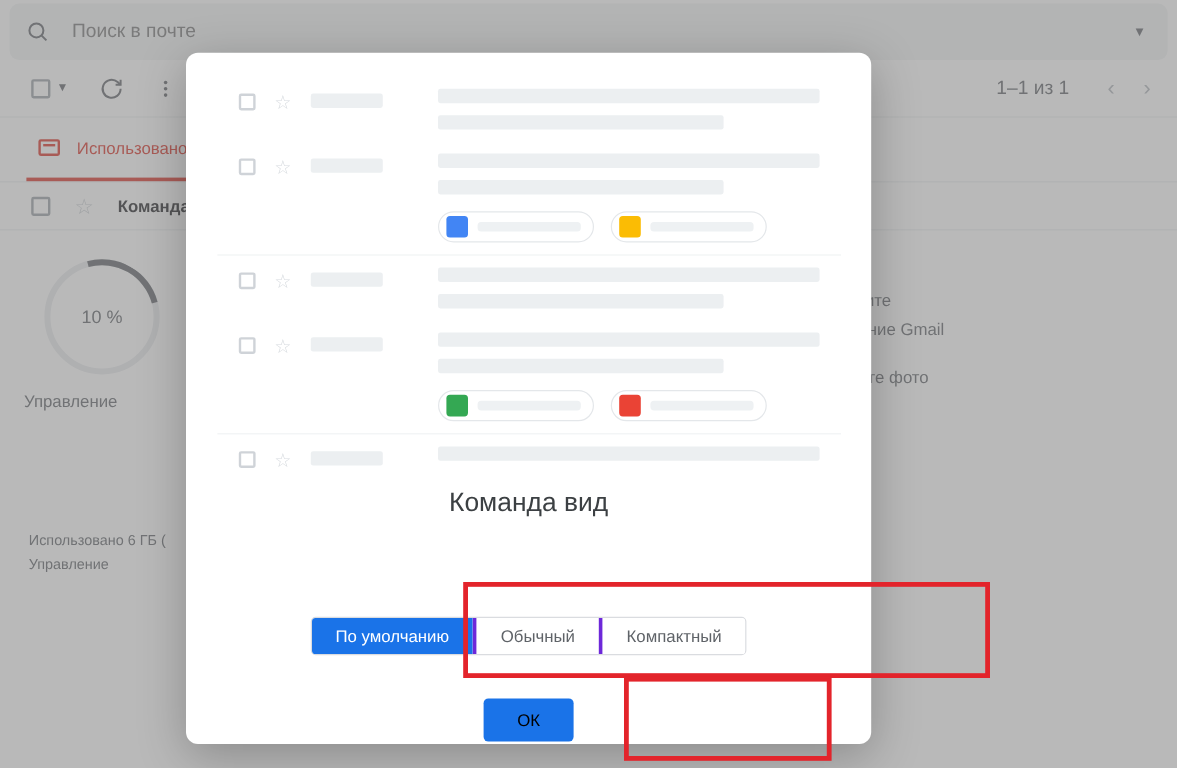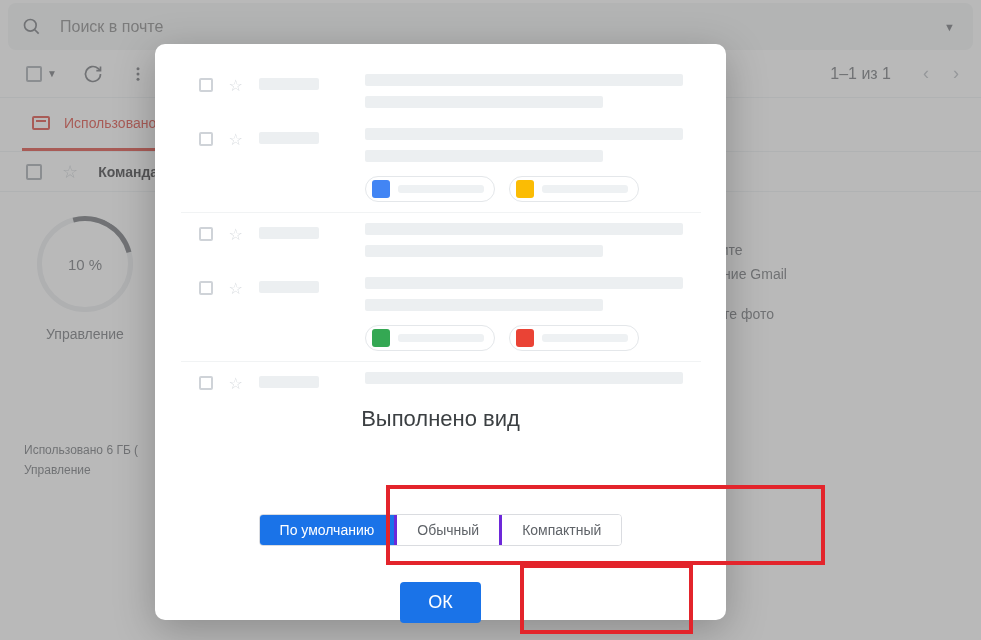--- a/index.html
+++ b/index.html
@@ -41,21 +41,21 @@
   .tab .ticon-tab::after{content:"";position:absolute;top:2px;left:2px;right:2px;height:2px;background:#d93025;}
 
   
   .msgrow { display:flex; align-items:center; height:40px; padding-left:26px; border-bottom:1px solid #eceff1; font-size:14px;}
   .star { color:#c7ccd1; margin:0 20px; font-size:18px;}
   .sender { font-weight:bold; color:#202124; width:220px; white-space:nowrap; overflow:hidden;}
   .subject { flex:1; white-space:nowrap; overflow:hidden; text-overflow:ellipsis; padding-right:20px;}
 
   
   .bottom { display:flex; padding:24px 20px; gap:60px; }
-  .progress-wrap{ width:130px; text-align:center;}
+  .progress-wrap{ width:130px; text-align:left;}
   .progress-ring{ width:96px;height:96px;border-radius:50%;border:5px solid #e8eaed;
     margin:0 auto 14px;position:relative;display:flex;align-items:center;justify-content:center;}
   .progress-ring::before{content:"";position:absolute;inset:-5px;border-radius:50%;
     border:5px solid transparent;border-top-color:#5f6368;transform:rotate(30deg);}
   .progress-ring span{font-size:15px;color:#5f6368;}
   .done-label{font-size:14px;color:#5f6368;}
   .hints{ padding-top:22px; font-size:14px; line-height:24px;}
   .storage{ position:absolute; left:24px; bottom:160px; font-size:12px; line-height:20px;}
 
   
@@ -88,22 +88,22 @@
   .red-box1{ position:absolute; left:231px; top:441px; width:439px; height:80px;
     border:4px solid #e3242b; pointer-events:none;}
   .red-box2{ position:absolute; left:365px; top:520px; width:173px; height:70px;
     border:4px solid #e3242b; pointer-events:none;}
 
   .seg{ position:absolute; top:470px; display:flex; border:1px solid #dadce0; border-radius:4px; overflow:hidden;}
   .seg button{ border:none; background:#fff; padding:7px 20px; font-size:14px; color:#5f6368; cursor:pointer;}
   .seg button.active{ background:#1a73e8; color:#fff;}
   .seg button + button{ border-left:3px solid #6d28d9;text-align:center;}
 
-  .okbtn{ position:absolute; top:538px; background:#1a73e8;color:#ffffff;border:none;
-    padding:10px 28px;font-size:18px;border-radius:4px;cursor:pointer;font-weight:500;}
+  .okbtn{ position:absolute; top:538px; background:#1a73e8;color:#000000;border:none;
+    padding:10px 28px;font-size:14px;border-radius:4px;cursor:pointer;font-weight:500;}
 
   svg{display:block;}
 </style>
 </head>
 <body>
 
 <div class="search">
   <svg class="mag" viewBox="0 0 24 24" fill="none" stroke="currentColor" stroke-width="2">
       <circle cx="10" cy="10" r="7"></circle>
       <line x1="20" y1="20" x2="15" y2="15"></line>
@@ -230,21 +230,21 @@
       <span class="pbox"></span>
         <span class="pstar">☆</span>
         <span class="pcol1"></span>
       <div class="pcol2">
           <div class="pline"></div>
         </div>
     </div>
 
   </div>
 
-  <div class="modal-title">Выполнено вид</div>
+  <div class="modal-title">Команда вид</div>
 
   <div class="seg">
     <button class="active">По умолчанию</button>
     <button>Обычный</button>
     <button>Компактный</button>
   </div>
 
   <button class="okbtn">ОК</button>
 
   <div class="red-box1"></div>

